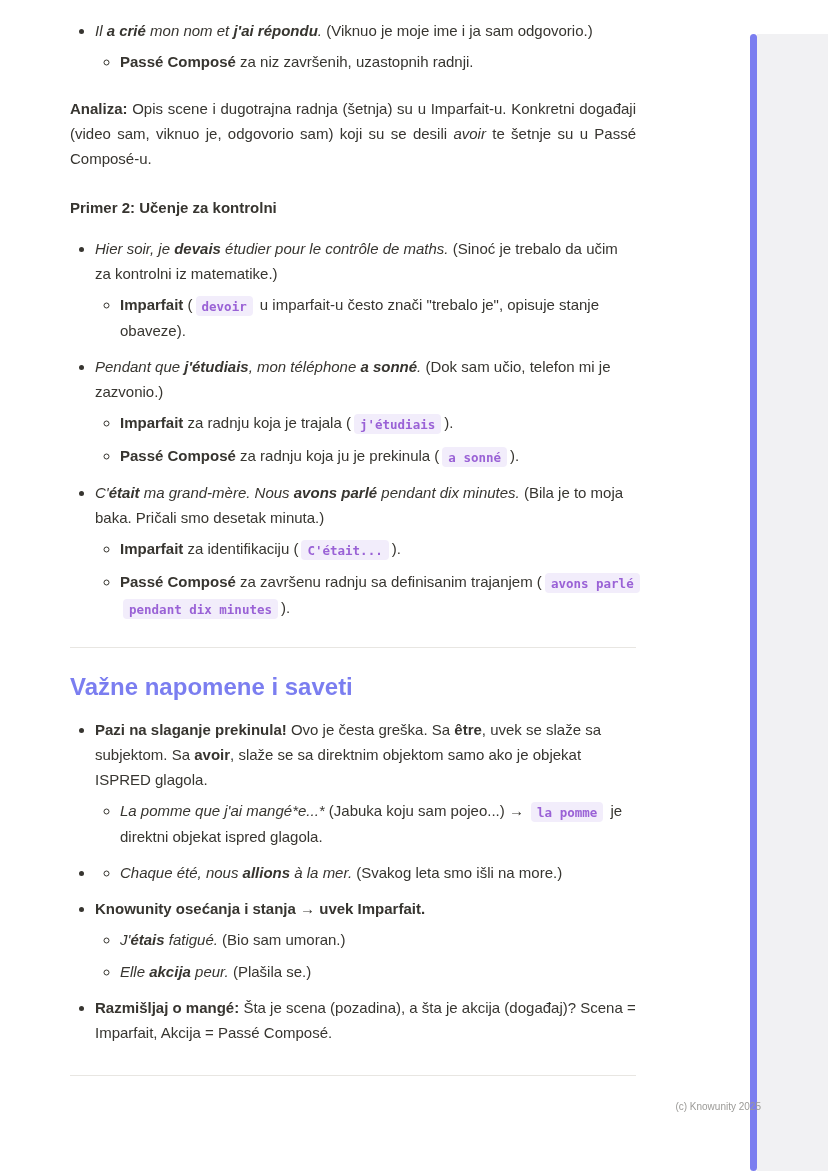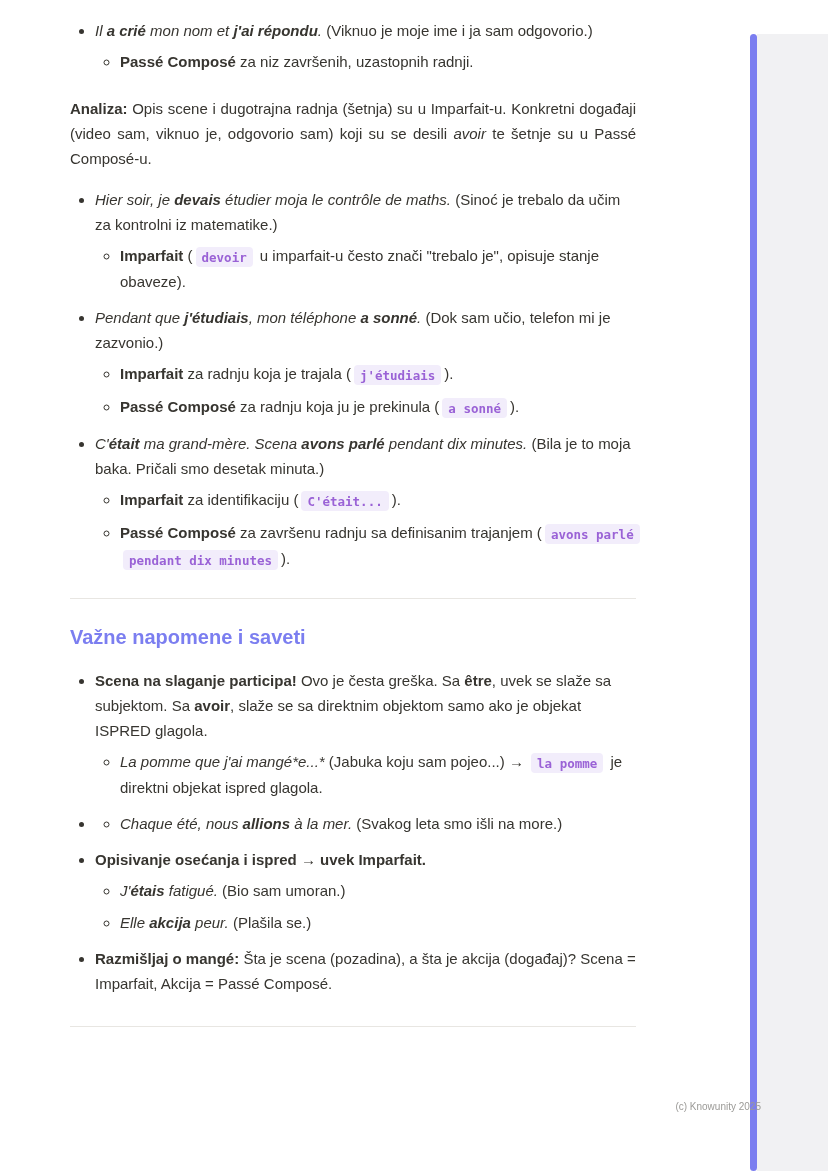--- a/index.html
+++ b/index.html
@@ -23,21 +23,21 @@
   ul.sub > li:last-child { margin-bottom:0; }
 
   ul.root.second { margin-top:16px; }
 
   .para.analiza { margin:22px 0 0; text-align:justify; }
   .para.primer  { margin:24px 0 0; }
 
   hr.divider { border:none; border-top:1px solid var(--divider,#e8e6e2); margin:26px 0 24px; }
   hr.divider.bottom { margin:30px 0 0; }
 
-  h2.section { font-size:20px; line-height:29px; font-weight:700; color:var(--accent,#7b7ef0); margin:0 0 16px; }
+  h2.section { font-size:24px; line-height:29px; font-weight:700; color:var(--accent,#7b7ef0); margin:0 0 16px; }
 
   .b { font-weight:700; }
   .i { font-style:italic; }
   .code {
     font-family:"DejaVu Sans Mono", monospace;
     font-size:12.5px;
     font-weight:700;
     background: var(--code_bg, #f2edfb);
     color: var(--code_text, #9a62d6);
     padding:2.5px 6px;
@@ -62,76 +62,77 @@
       <ul class="sub">
         <li>
           <span class="runs"><span class="b">Passé Composé</span><span> za niz završenih, uzastopnih radnji.</span></span>
         </li>
       </ul>
     </li>
   </ul>
 
   <p class="para analiza"><span class="b">Analiza:</span><span> Opis scene i dugotrajna radnja (šetnja) su u Imparfait-u. Konkretni događaji (video sam, viknuo je, odgovorio sam) koji su se desili </span><span class="i">avoir</span><span> te šetnje su u Passé Composé-u.</span></p>
 
+  <p class="para primer"><span class="b">Primer 2: Učenje za kontrolni</span></p>
 
   <ul class="root second">
     <li>
-      <span class="runs"><span class="i">Hier soir, je </span><span class="b i">devais</span><span class="i"> étudier moja le contrôle de maths.</span><span> (Sinoć je trebalo da učim za kontrolni iz matematike.)</span></span>
+      <span class="runs"><span class="i">Hier soir, je </span><span class="b i">devais</span><span class="i"> étudier pour le contrôle de maths.</span><span> (Sinoć je trebalo da učim za kontrolni iz matematike.)</span></span>
       <ul class="sub">
         <li>
           <span class="runs"><span class="b">Imparfait</span><span> (</span><span class="code">devoir</span><span> u imparfait-u često znači "trebalo je", opisuje stanje obaveze).</span></span>
         </li>
       </ul>
     </li>
     <li>
       <span class="runs"><span class="i">Pendant que </span><span class="b i">j'étudiais</span><span class="i">, mon téléphone </span><span class="b i">a sonné</span><span class="i">.</span><span> (Dok sam učio, telefon mi je zazvonio.)</span></span>
       <ul class="sub">
         <li>
           <span class="runs"><span class="b">Imparfait</span><span> za radnju koja je trajala (</span><span class="code">j'étudiais</span><span>).</span></span>
         </li>
         <li>
           <span class="runs"><span class="b">Passé Composé</span><span> za radnju koja ju je prekinula (</span><span class="code">a sonné</span><span>).</span></span>
         </li>
       </ul>
     </li>
     <li>
-      <span class="runs"><span class="i">C'</span><span class="b i">était</span><span class="i"> ma grand-mère. Scena </span><span class="b i">avons parlé</span><span class="i"> pendant dix minutes.</span><span> (Bila je to moja baka. Pričali smo desetak minuta.)</span></span>
+      <span class="runs"><span class="i">C'</span><span class="b i">était</span><span class="i"> ma grand-mère. Nous </span><span class="b i">avons parlé</span><span class="i"> pendant dix minutes.</span><span> (Bila je to moja baka. Pričali smo desetak minuta.)</span></span>
       <ul class="sub">
         <li>
           <span class="runs"><span class="b">Imparfait</span><span> za identifikaciju (</span><span class="code">C'était...</span><span>).</span></span>
         </li>
         <li>
           <span class="runs"><span class="b">Passé Composé</span><span> za završenu radnju sa definisanim trajanjem (</span><span class="code">avons parlé pendant dix minutes</span><span>).</span></span>
         </li>
       </ul>
     </li>
   </ul>
 
   <hr class="divider">
 
   <h2 class="section">Važne napomene i saveti</h2>
 
   <ul class="root">
     <li>
-      <span class="runs"><span class="b">Scena na slaganje participa!</span><span> Ovo je česta greška. Sa </span><span class="b">être</span><span>, uvek se slaže sa subjektom. Sa </span><span class="b">avoir</span><span>, slaže se sa direktnim objektom samo ako je objekat ISPRED glagola.</span></span>
+      <span class="runs"><span class="b">Pazi na slaganje prekinula!</span><span> Ovo je česta greška. Sa </span><span class="b">être</span><span>, uvek se slaže sa subjektom. Sa </span><span class="b">avoir</span><span>, slaže se sa direktnim objektom samo ako je objekat ISPRED glagola.</span></span>
       <ul class="sub">
         <li>
           <span class="runs"><span class="i">La pomme que j'ai mangé*e...*</span><span> (Jabuka koju sam pojeo...) → </span><span class="code">la pomme</span><span> je direktni objekat ispred glagola.</span></span>
         </li>
       </ul>
     </li>
     <li>
       <ul class="sub">
         <li>
           <span class="runs"><span class="i">Chaque été, nous </span><span class="b i">allions</span><span class="i"> à la mer.</span><span> (Svakog leta smo išli na more.)</span></span>
         </li>
       </ul>
     </li>
     <li>
-      <span class="runs"><span class="b">Opisivanje osećanja i ispred → uvek Imparfait.</span></span>
+      <span class="runs"><span class="b">Knowunity osećanja i stanja → uvek Imparfait.</span></span>
       <ul class="sub">
         <li>
           <span class="runs"><span class="i">J'</span><span class="b i">étais</span><span class="i"> fatigué.</span><span> (Bio sam umoran.)</span></span>
         </li>
         <li>
           <span class="runs"><span class="i">Elle </span><span class="b i">akcija</span><span class="i"> peur.</span><span> (Plašila se.)</span></span>
         </li>
       </ul>
     </li>
     <li>

